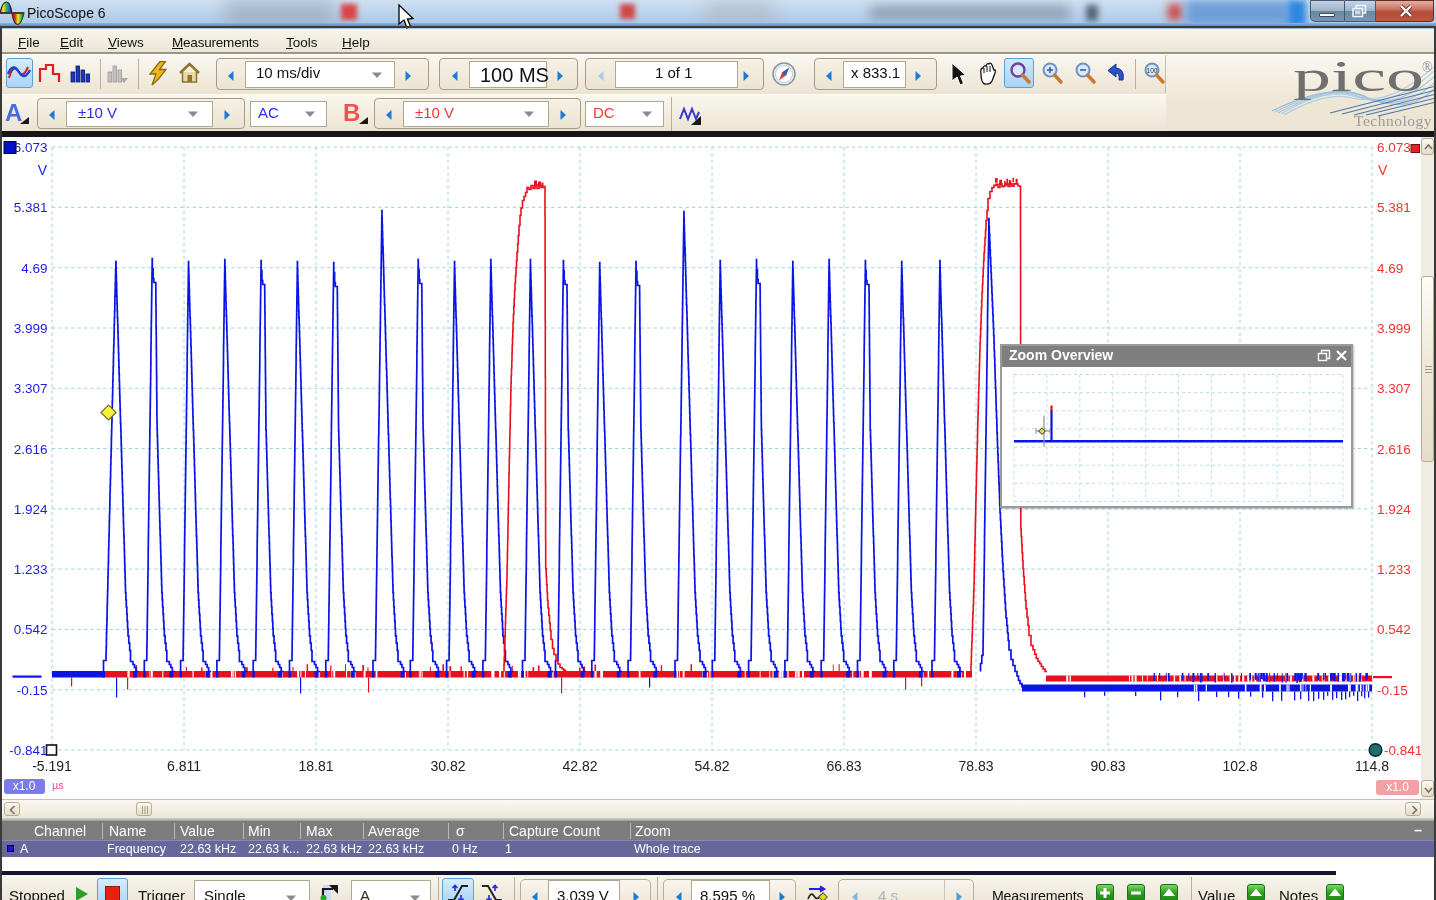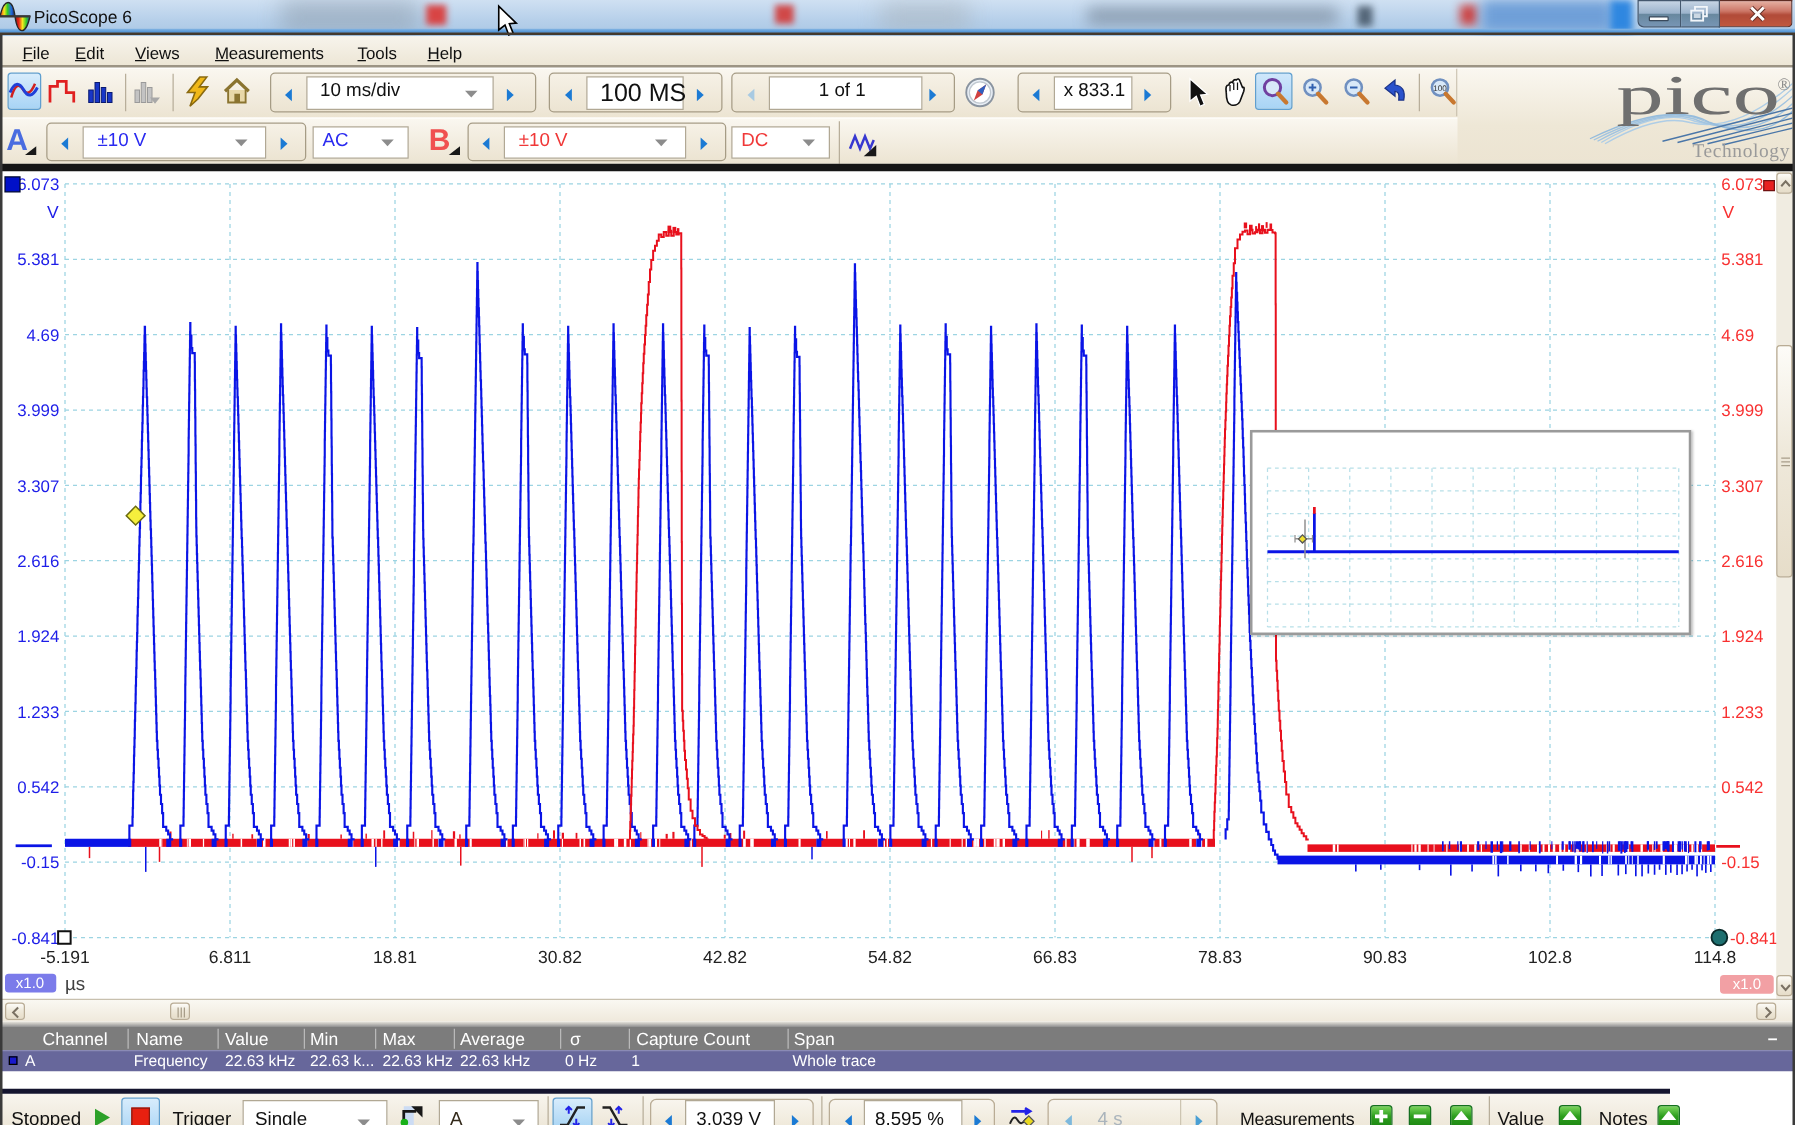--- a/index.html
+++ b/index.html
@@ -428,23 +428,31 @@
 <rect x="1373" y="675.5" width="19" height="2.2" fill="#e8101d"></rect>
 
 <rect x="4" y="141" width="12" height="12" fill="#0010c8" stroke="#000830" stroke-width="1"></rect>
 <rect x="1411" y="144" width="8.5" height="8" fill="#e82020" stroke="#701010" stroke-width="1"></rect>
 <rect x="46.5" y="744.5" width="10" height="10" fill="#fff" stroke="#111" stroke-width="1.6"></rect>
 <circle cx="1375.5" cy="749.5" r="6.3" fill="#1d6f6f" stroke="#0a2a2a" stroke-width="1.5"></circle>
 
 </g>
 </svg>
 <div style="position:absolute;left:3.5px;top:779px;width:41px;height:14.5px;background:#7b7bea;border-radius:3px;color:#fff;font-size:12px;text-align:center;line-height:14px">x1.0</div>
-<div style="position:absolute;left:52px;top:779px;font-size:15px;color:#404040">µs</div>
+<div style="position:absolute;left:52px;top:779px;font-size:11px;color:#ec4899">µs</div>
 <div style="position:absolute;left:1376px;top:780px;width:43px;height:14.5px;background:#f2a0a4;border-radius:3px;color:#fff;font-size:12px;text-align:center;line-height:14px">x1.0</div>
 <div style="position:absolute;left:1000px;top:344px;width:353px;height:164px;background:#fff;border:2px solid #9a9a9a;box-shadow:1px 1px 2px rgba(0,0,0,.25)">
+<div style="position:absolute;left:0;top:0;width:100%;height:20.5px;background:#7f7f7f">
+<div style="position:absolute;left:7px;top:1px;color:#fff;font-weight:bold;font-size:14px">Zoom Overview</div>
+<svg width="34" height="16" style="position:absolute;right:2px;top:2px">
+<rect x="3.5" y="5.5" width="8" height="7" fill="none" stroke="#fff" stroke-width="1.4"></rect>
+<path d="M6.5 5.5 V2.5 H14.5 V10.5 H11.5" fill="none" stroke="#fff" stroke-width="1.4"></path>
+<path d="M22 3 L31 12 M31 3 L22 12" stroke="#fff" stroke-width="2.2"></path>
+</svg>
+</div>
 <svg width="351" height="141.5" style="position:absolute;left:0;top:20.5px">
 <line x1="12.0" y1="7.5" x2="12.0" y2="134.5" stroke="#b7dfe8" stroke-width="1" stroke-dasharray="3 3"></line>
 <line x1="44.9" y1="7.5" x2="44.9" y2="134.5" stroke="#b7dfe8" stroke-width="1" stroke-dasharray="3 3"></line>
 <line x1="77.8" y1="7.5" x2="77.8" y2="134.5" stroke="#b7dfe8" stroke-width="1" stroke-dasharray="3 3"></line>
 <line x1="110.7" y1="7.5" x2="110.7" y2="134.5" stroke="#b7dfe8" stroke-width="1" stroke-dasharray="3 3"></line>
 <line x1="143.6" y1="7.5" x2="143.6" y2="134.5" stroke="#b7dfe8" stroke-width="1" stroke-dasharray="3 3"></line>
 <line x1="176.5" y1="7.5" x2="176.5" y2="134.5" stroke="#b7dfe8" stroke-width="1" stroke-dasharray="3 3"></line>
 <line x1="209.4" y1="7.5" x2="209.4" y2="134.5" stroke="#b7dfe8" stroke-width="1" stroke-dasharray="3 3"></line>
 <line x1="242.3" y1="7.5" x2="242.3" y2="134.5" stroke="#b7dfe8" stroke-width="1" stroke-dasharray="3 3"></line>
 <line x1="275.2" y1="7.5" x2="275.2" y2="134.5" stroke="#b7dfe8" stroke-width="1" stroke-dasharray="3 3"></line>
@@ -744,21 +752,21 @@
 <div style="position:absolute;left:0;top:0;width:100%;height:3.5px;background:linear-gradient(180deg,#efece3,#9a9a9a)"></div>
 <div style="position:absolute;left:0;top:3.5px;width:100%;height:19.5px;background:#7c7c7c;color:#fff;font-size:14px">
       <div style="position:absolute;left:34px;top:2px">Channel</div>
       <div style="position:absolute;left:109px;top:2px">Name</div>
       <div style="position:absolute;left:180px;top:2px">Value</div>
       <div style="position:absolute;left:248px;top:2px">Min</div>
       <div style="position:absolute;left:306px;top:2px">Max</div>
       <div style="position:absolute;left:368px;top:2px">Average</div>
       <div style="position:absolute;left:456px;top:2px">σ</div>
       <div style="position:absolute;left:509px;top:2px">Capture Count</div>
-      <div style="position:absolute;left:635px;top:2px">Span</div>
+      <div style="position:absolute;left:635px;top:2px">Zoom</div>
       <div style="position:absolute;left:102px;top:2px;width:1px;height:16px;background:#b9b9b9"></div>
       <div style="position:absolute;left:174px;top:2px;width:1px;height:16px;background:#b9b9b9"></div>
       <div style="position:absolute;left:243px;top:2px;width:1px;height:16px;background:#b9b9b9"></div>
       <div style="position:absolute;left:300px;top:2px;width:1px;height:16px;background:#b9b9b9"></div>
       <div style="position:absolute;left:363px;top:2px;width:1px;height:16px;background:#b9b9b9"></div>
       <div style="position:absolute;left:448px;top:2px;width:1px;height:16px;background:#b9b9b9"></div>
       <div style="position:absolute;left:503px;top:2px;width:1px;height:16px;background:#b9b9b9"></div>
       <div style="position:absolute;left:630px;top:2px;width:1px;height:16px;background:#b9b9b9"></div>
 <div style="position:absolute;right:14px;top:1px;color:#fff;font-weight:bold">–</div>
     </div>

